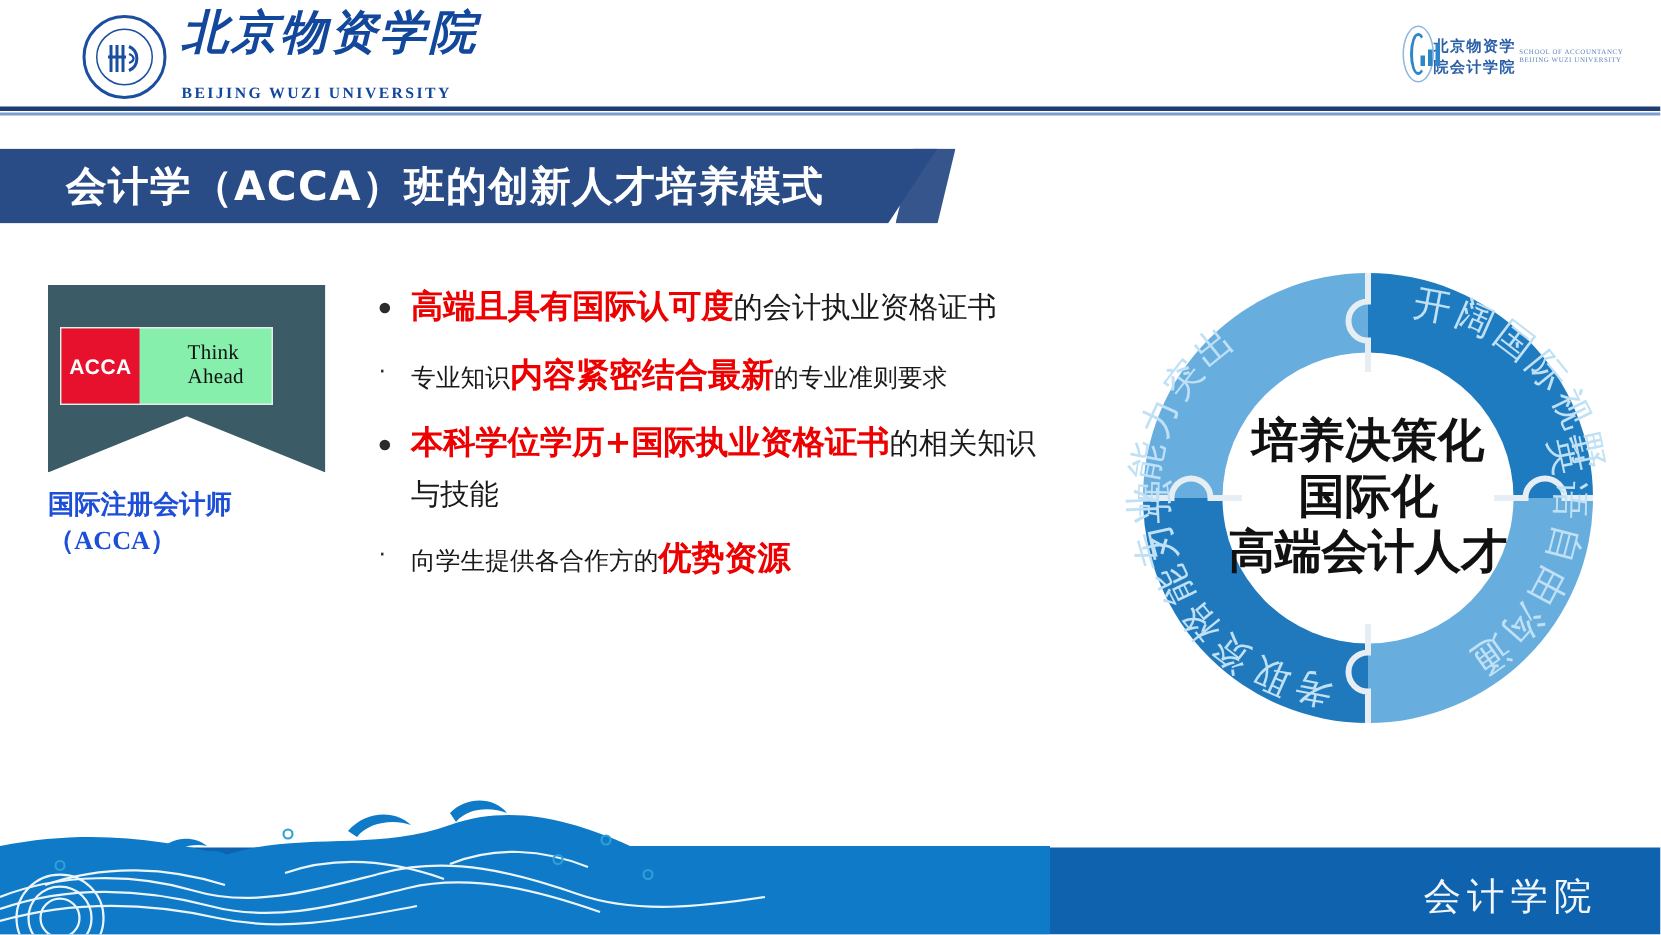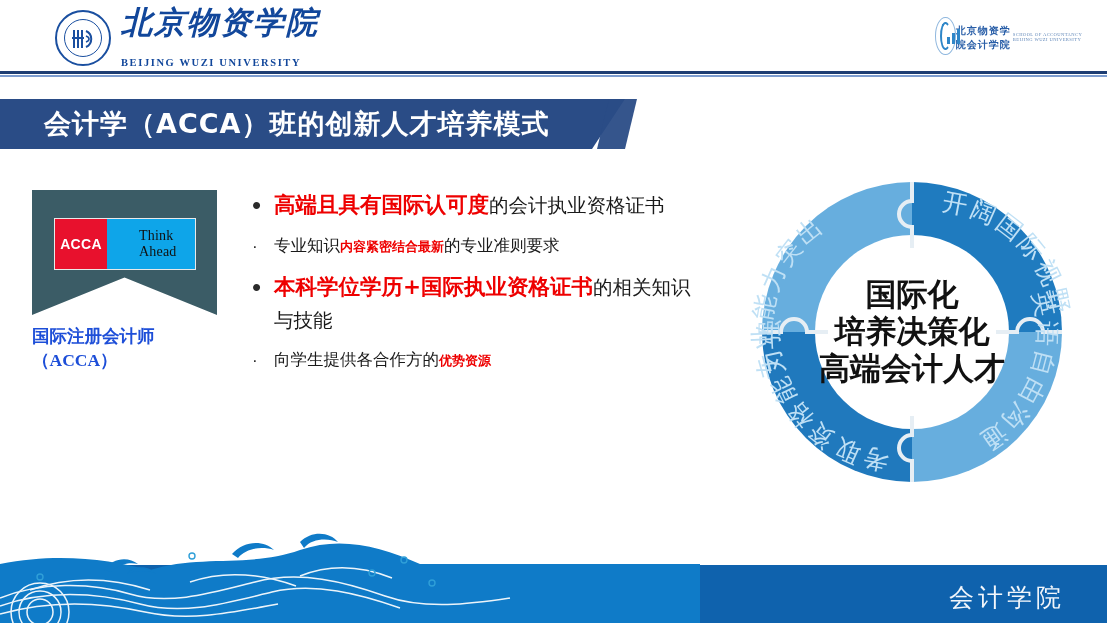--- a/index.html
+++ b/index.html
@@ -40,41 +40,41 @@
      clip-path:polygon(0 0,625px 0,592px 50px,0 50px);}
   .banner-tail{position:absolute;left:597px;top:99px;width:40px;height:50px;background:#2a4c86;
      clip-path:polygon(12px 0,40px 0,28px 50px,0 50px);opacity:.95;}
   .banner-txt{position:absolute;left:44px;top:99px;height:50px;display:flex;align-items:center;
      font-family:"DejaVu Sans",sans-serif;font-size:27px;font-weight:700;color:#fff;letter-spacing:1px;}
 
   
   .acca-wrap{position:absolute;left:32px;top:190px;width:190px;}
   .ribbon{width:185px;height:125px;background:#3b5c66;position:relative;
      clip-path:polygon(0 0,100% 0,100% 100%,50% 70%,0 100%);}
-  .acca-logo{position:absolute;left:22px;top:28px;width:140px;height:50px;background:#0ea5e9;display:flex;
+  .acca-logo{position:absolute;left:8px;top:28px;width:140px;height:50px;background:#86efac;display:flex;
      border:1px solid #e9e9e9;gap:32px;}
   .acca-red{width:52px;background:#e8112d;display:flex;align-items:center;justify-content:center;
      font-family:"Liberation Sans",sans-serif;font-size:14px;font-weight:700;color:#fff;letter-spacing:.3px;}
   .acca-think{flex:1;display:flex;align-items:center;justify-content:center;
      font-family:"Liberation Serif",serif;font-size:14px;color:#111;letter-spacing:.2px;}
   .acca-cap{margin-top:10px;text-align:left;font-family:Liberation Serif, serif;
      font-size:17.5px;font-weight:700;color:#1d4ed8;line-height:1.35;}
 
   
   .bullets{position:absolute;left:252px;top:188px;width:450px;}
   .bullet{display:flex;margin-bottom:10px;}
   .bullet .dot{width:22px;flex:none;text-align:left;color:#2b2b2b;line-height:1.55;}
   .bullet .body{flex:1;font-family:"DejaVu Sans",sans-serif;color:#1a1a1a;line-height:1.62;}
   .b-big .dot{font-size:26px;line-height:1.35;}
   .b-big .body{font-size:19.5px;}
   .b-sm .dot{font-size:17px;line-height:1.6;}
   .b-sm .body{font-size:16.5px;}
   .hl{color:#ee0000;font-weight:700;}
   .b-big .hl{font-size:21.5px;}
-  .b-sm .hl{font-size:13px;}
+  .b-sm .hl{font-size:22px;}
 
   
   .ring-wrap{position:absolute;left:736px;top:138px;width:352px;height:388px;}
   .ring-wrap svg{display:block;width:352px;height:388px;}
   .seg-txt{font-family:"DejaVu Sans",sans-serif;font-size:25px;fill:#bfe0f5;letter-spacing:3px;}
   .core{position:absolute;left:50%;top:50%;transform:translate(-50%,-50%);width:250px;text-align:center;
      font-family:"DejaVu Sans",sans-serif;font-size:31px;font-weight:700;color:#111;line-height:1.2;}
 
   
   .footer-bar{position:absolute;left:0;bottom:0;width:1107px;height:58px;background:#0f62ad;}
@@ -209,22 +209,22 @@
         <text class="seg-txt">
           <textPath href="#arcBR" startOffset="10%">英语自由沟通</textPath>
         </text>
         <text class="seg-txt">
           <textPath href="#arcBL" startOffset="8%">考取资格能力强</textPath>
         </text>
       </g>
     </svg>
 
     <div class="core">
+      <div>培养决策化</div>
       <div>国际化</div>
-      <div>培养决策化</div>
       <div>高端会计人才</div>
     </div>
   </div>
 
   <div class="footer-bar"></div>
 
   <div class="waves">
     <svg viewBox="0 0 700 103" width="700" height="103">
       <path d="M0 46 L700 46 L700 103 L0 103 Z" fill="#0f7bc8" opacity="0"></path>
       <path d="M0 44 C60 32 110 40 150 50 C200 34 250 48 300 30 C340 16 380 26 420 44 L700 44 L700 103 L0 103 Z" fill="#0f7bc8"></path>

